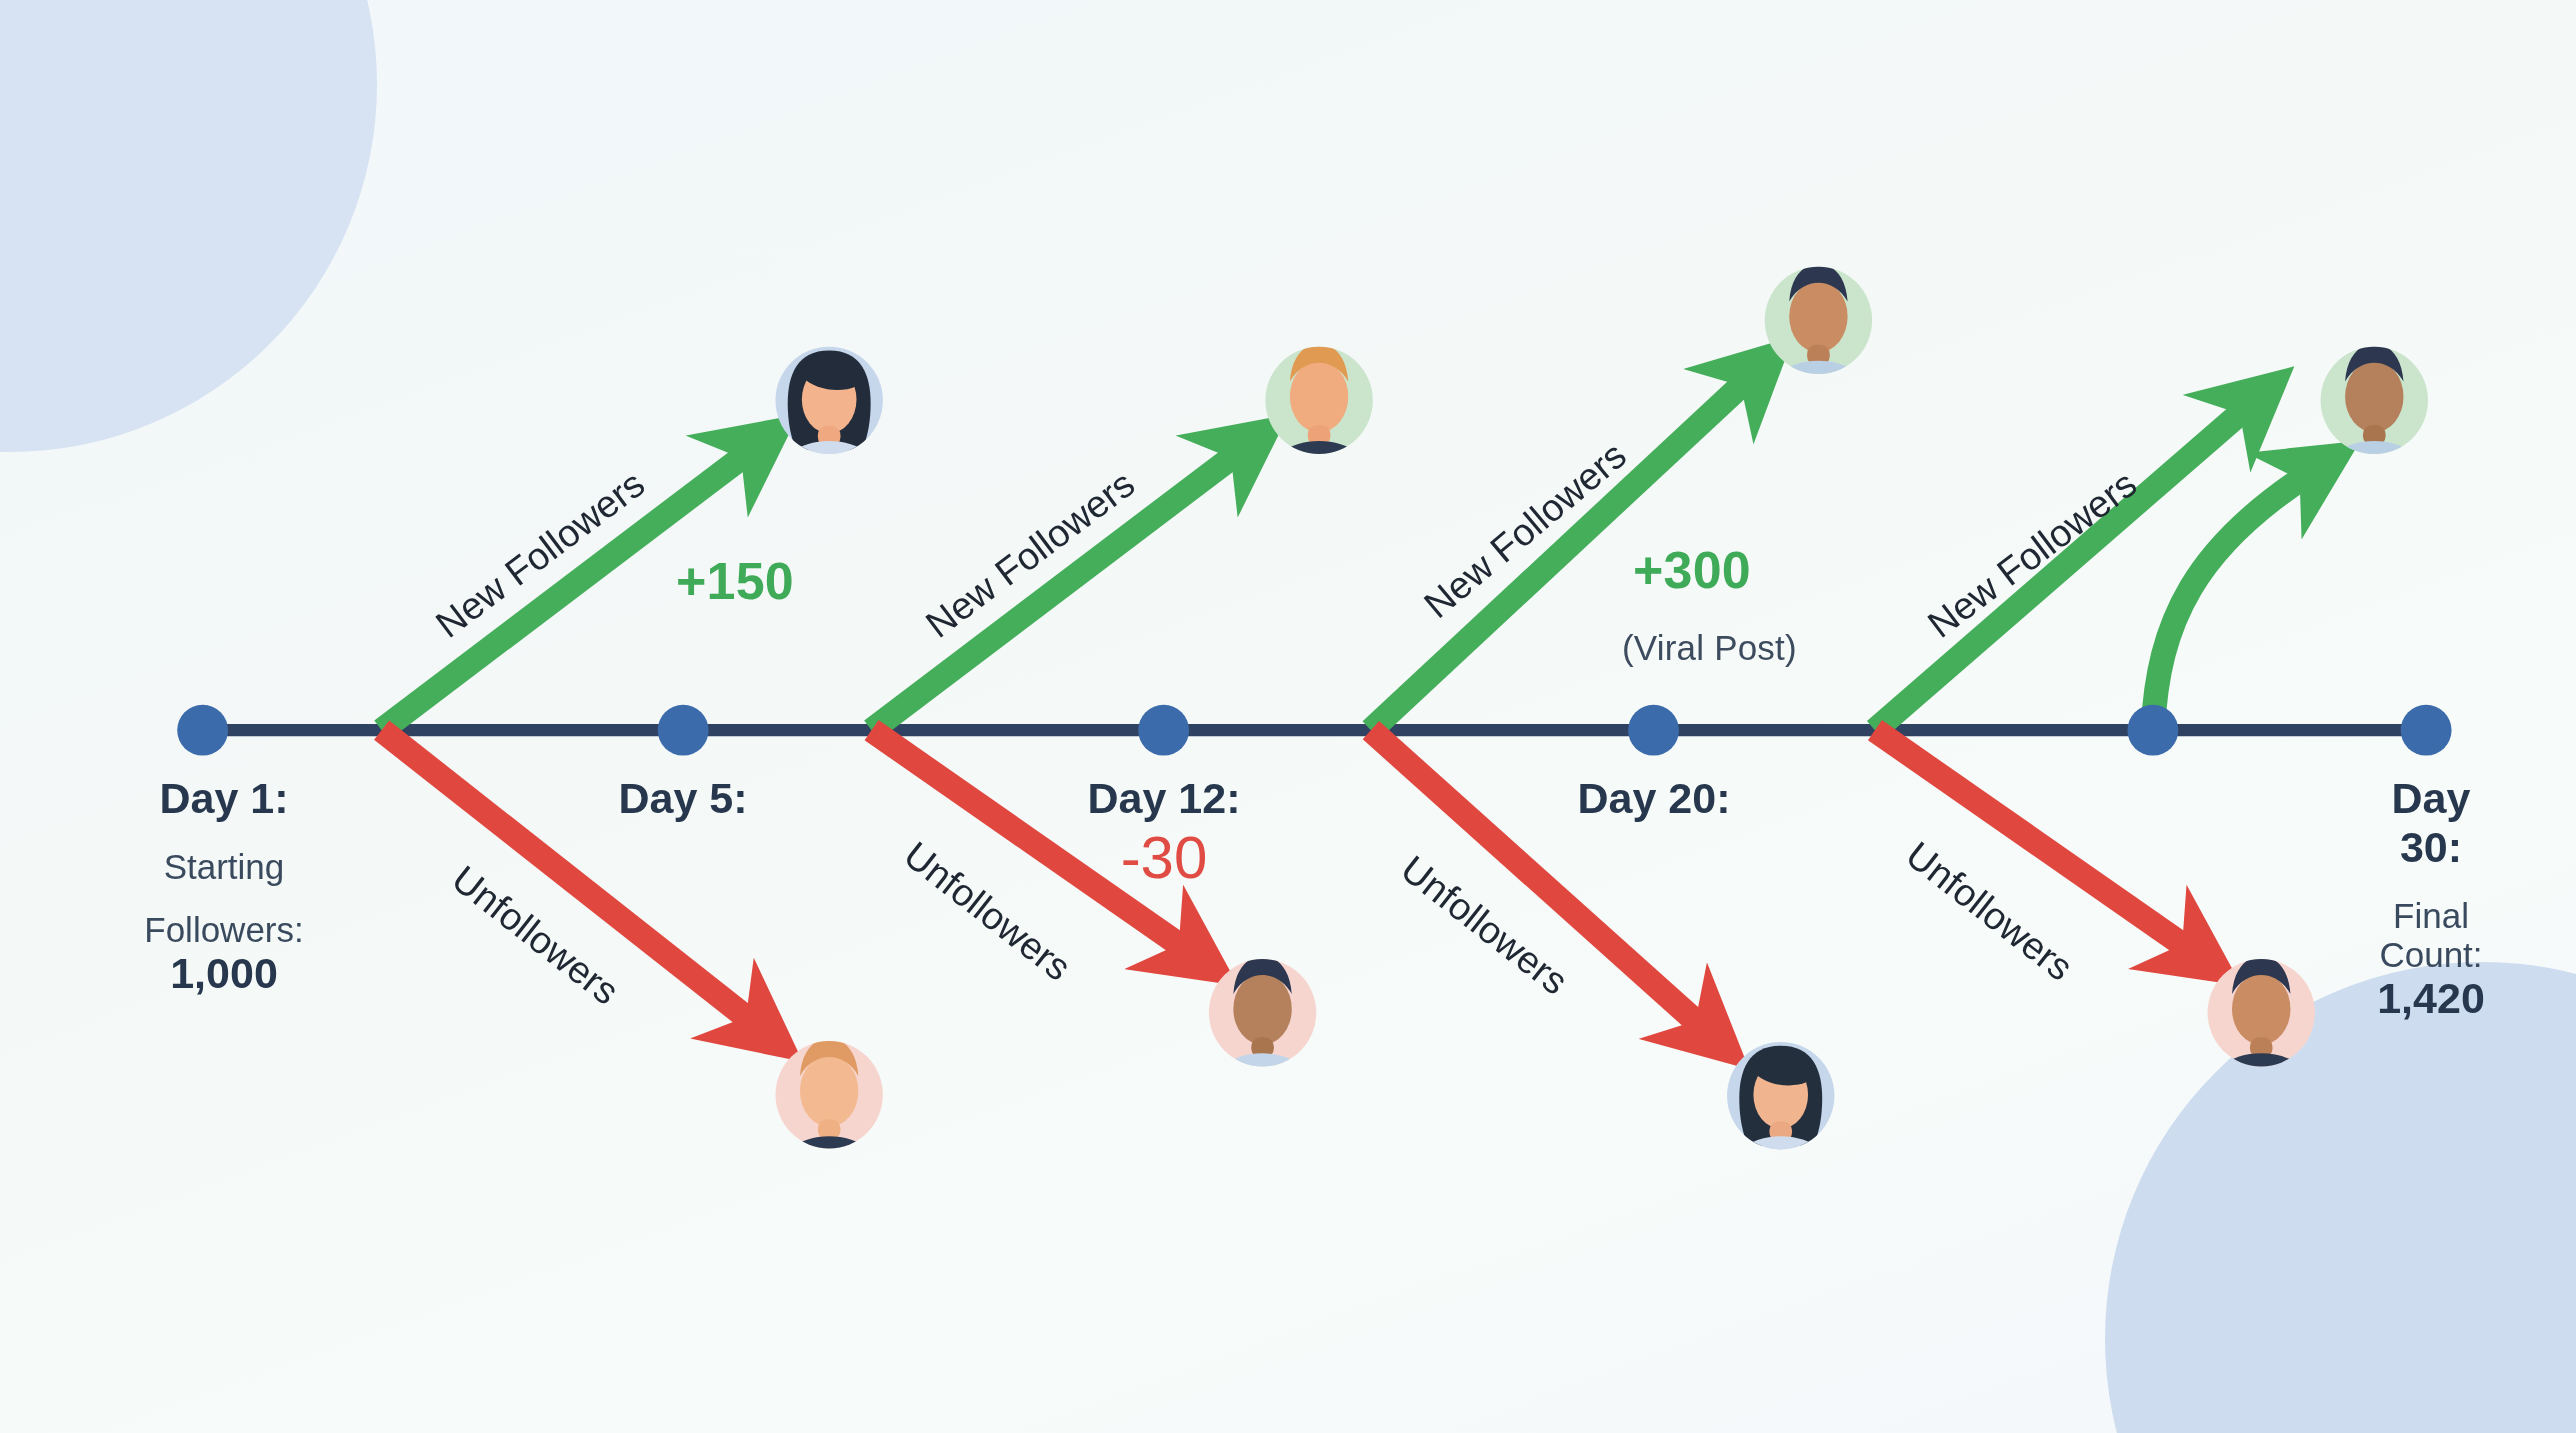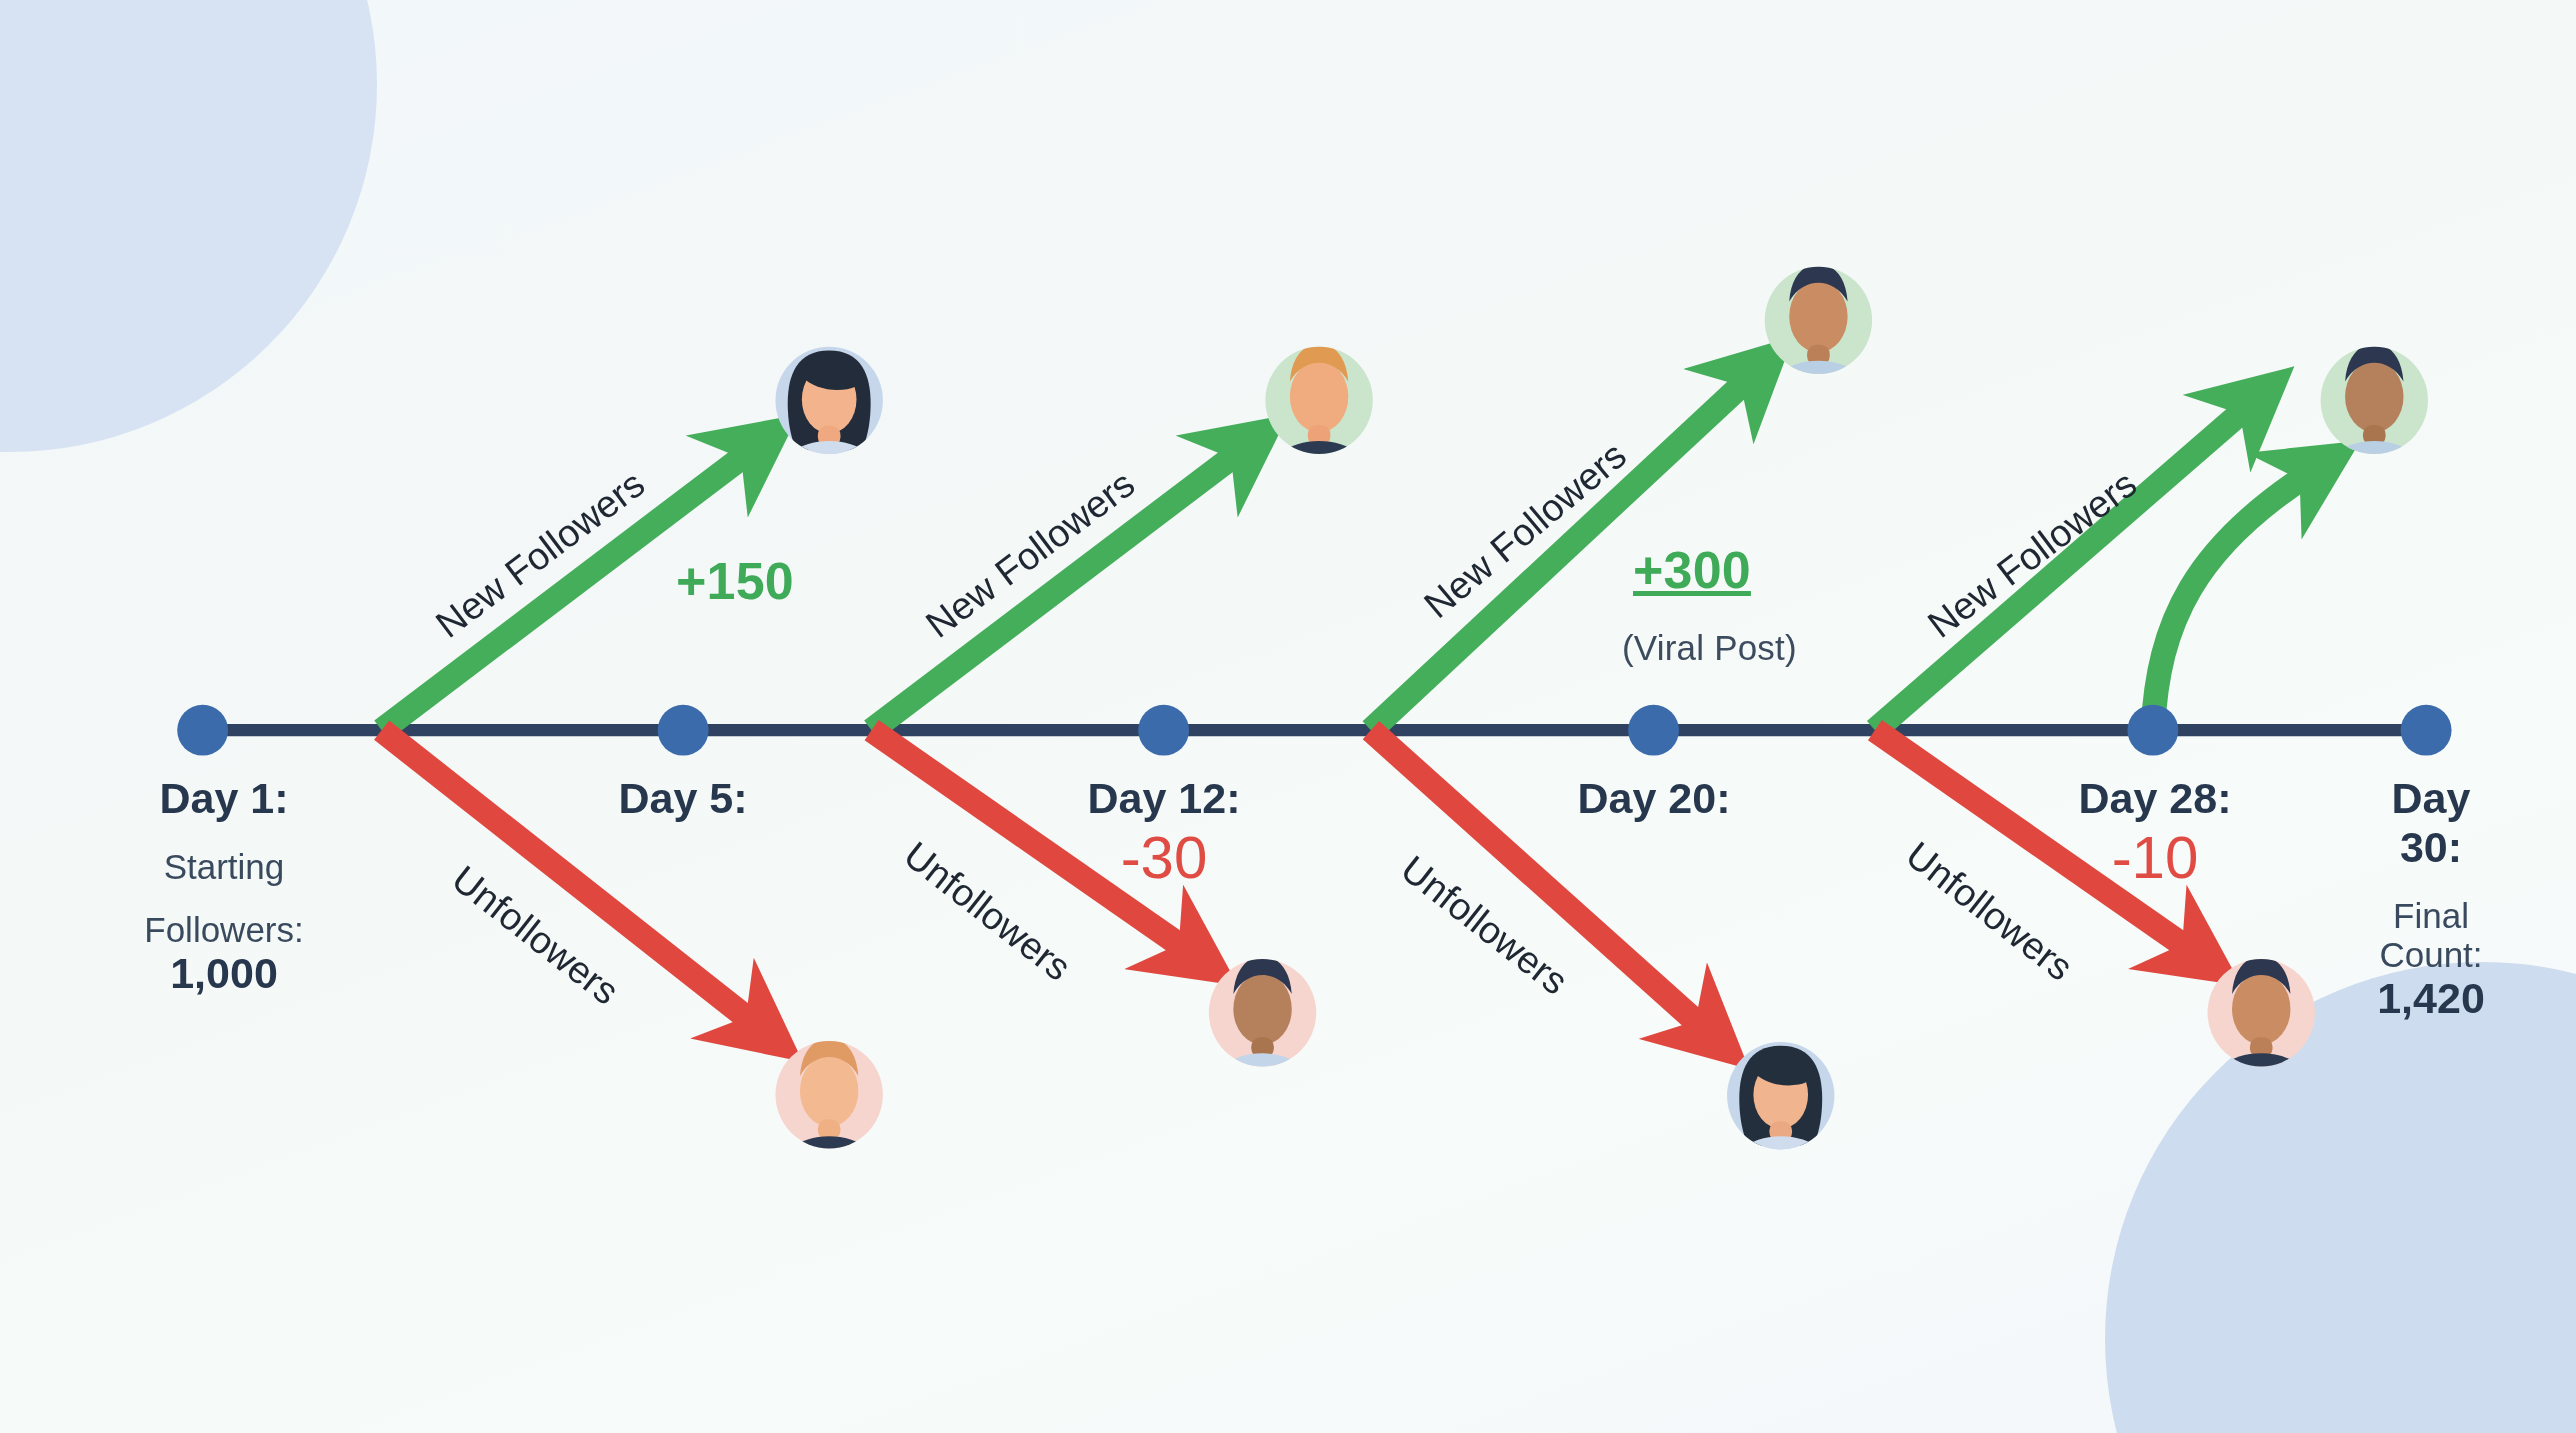--- a/index.html
+++ b/index.html
@@ -268,21 +268,21 @@
     <div class="arrow-text" style="left:909px; top:829px; transform: rotate(38deg);">Unfollowers</div>
 
     <div class="arrow-text" style="left:1430px; top:589px; transform: rotate(-40deg);">New Followers</div>
     <div class="arrow-text" style="left:1406px; top:843px; transform: rotate(38deg);">Unfollowers</div>
 
     <div class="arrow-text" style="left:1933px; top:608px; transform: rotate(-37deg);">New Followers</div>
     <div class="arrow-text" style="left:1911px; top:829px; transform: rotate(38deg);">Unfollowers</div>
 
     <div class="lbl delta-pos" style="left:676px; top:551px;">+150</div>
 
-    <div class="lbl delta-pos" style="left:1633px; top:540px;text-decoration:underline;">+300</div>
+    <div class="lbl delta-pos" style="left:1633px; top:540px;">+300</div>
     <div class="lbl delta-note" style="left:1622px; top:611px;">(Viral Post)</div>
 
     <div class="node-block" style="left:224px; top:774px;">
       <div class="node-title">Day 1:</div>
       <div class="node-sub">Starting</div>
       <div class="node-sub">Followers:</div>
       <div class="node-val">1,000</div>
     </div>
 
     <div class="node-block" style="left:683px; top:774px;">
@@ -291,24 +291,20 @@
 
     <div class="node-block" style="left:1164px; top:774px;">
       <div class="node-title">Day 12:</div>
       <div class="delta-neg">-30</div>
     </div>
 
     <div class="node-block" style="left:1654px; top:774px;">
       <div class="node-title">Day 20:</div>
     </div>
 
-    <div class="node-block" style="left:2155px; top:774px;">
-      <div class="node-title">Day 28:</div>
-      <div class="delta-neg">-10</div>
-    </div>
 
     <div class="node-block" style="left:2431px; top:774px;">
       <div class="node-title">Day 30:</div>
       <div class="node-sub">Final Count:</div>
       <div class="node-val">1,420</div>
     </div>
 
   </div>
 </div>
 

